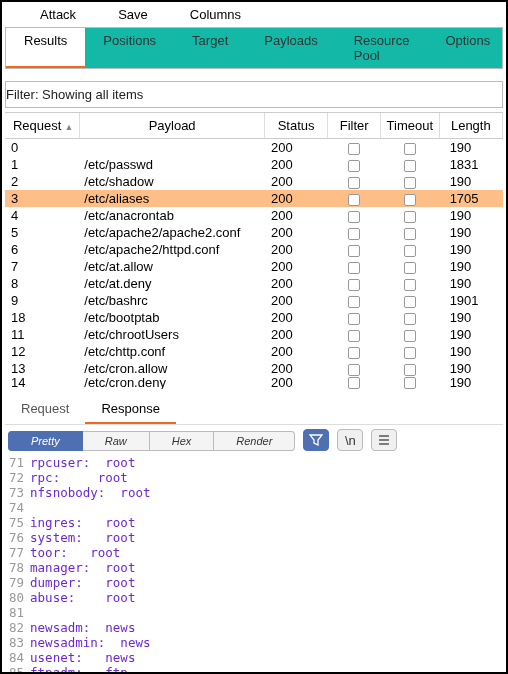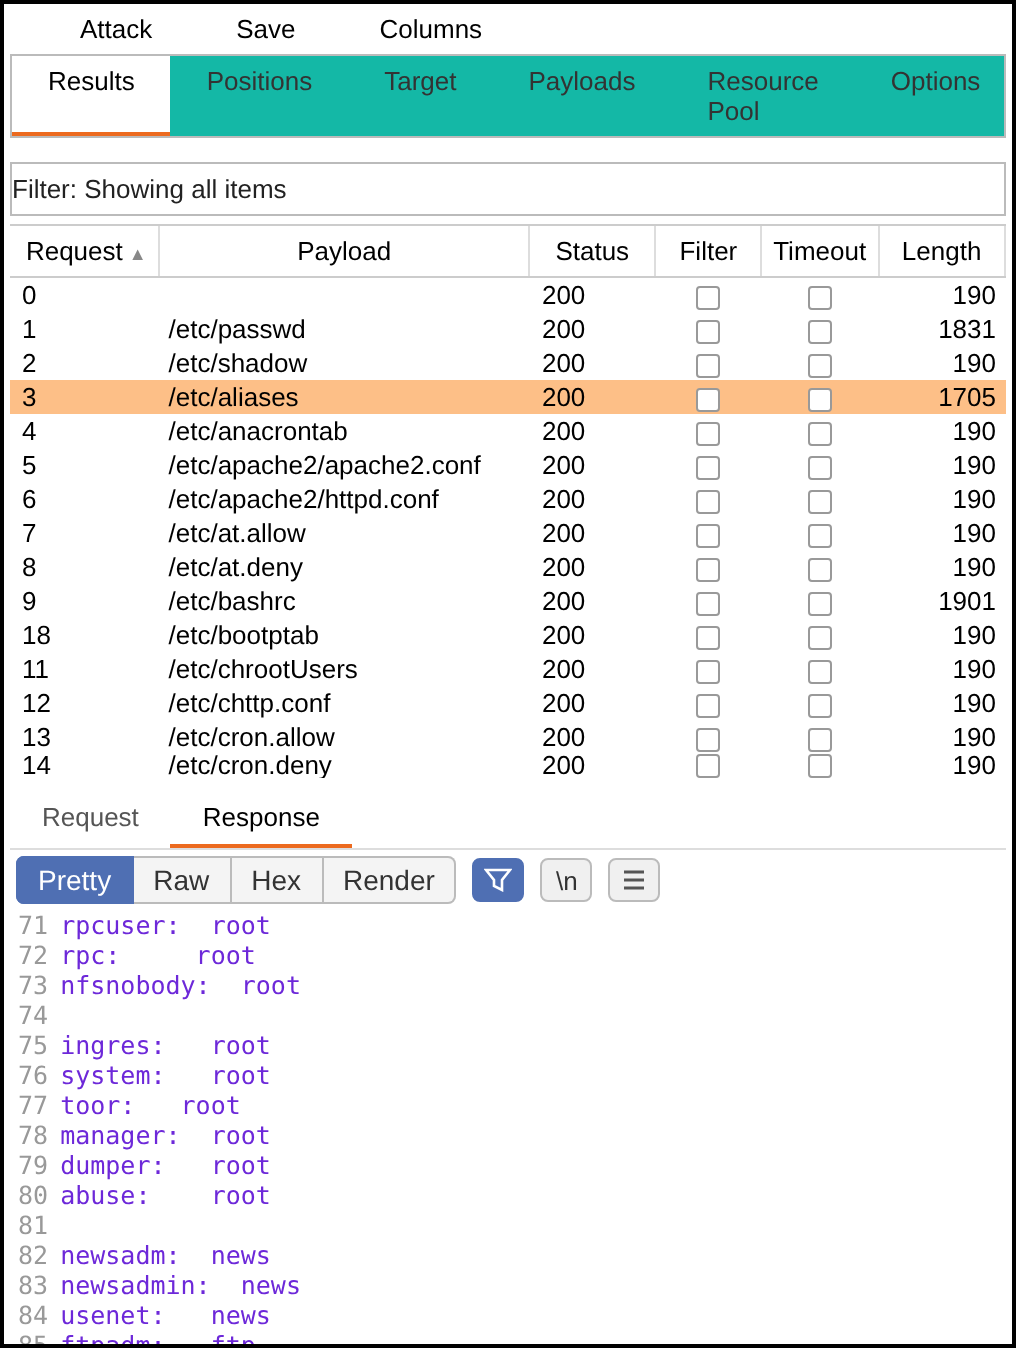--- a/index.html
+++ b/index.html
@@ -76,21 +76,21 @@
     padding: 1px 4px;
     border-right: 1px solid transparent;
     height: 17px;
     vertical-align: middle;
   }
   tbody tr.selected td { background: #fdbf87; }
   tbody td.req { text-align: left; padding-left: 6px; width: 70px;}
   tbody td.payload { text-align: left; width: 175px;}
   tbody td.status { text-align: left; padding-left:6px; width: 60px;}
   tbody td.error, tbody td.timeout { text-align: center; width: 50px;}
-  tbody td.length { text-align: right; padding-left:10px; width: 60px;}
+  tbody td.length { text-align: left; padding-left:10px; width: 60px;}
   tbody tr.cut td { overflow: hidden; white-space: nowrap; }
   .checkbox {
     display: inline-block;
     width: 12px; height: 12px;
     border: 1px solid #999;
     border-radius: 2px;
     background: #fff;
     vertical-align: middle;
   }
   .req-resp-tabs {
@@ -108,24 +108,25 @@
     border-bottom: 2px solid #ec6a1f;
   }
   .viewbar {
     display: flex;
     align-items: center;
     gap: 0;
     margin: 4px 6px;
   }
   .viewbar .seg {
     border: 1px solid #bbb;
-    padding: 3px 10px;
-    font-size: 14px;
+    padding: 3px 22px;
+    font-size: 11px;
     background: #f4f4f4;
     color: #333;
+    font-style: italic;
   }
   .viewbar .seg:first-child { border-radius: 4px 0 0 4px; }
   .viewbar .seg.last { border-radius: 0 4px 4px 0; }
   .viewbar .seg.active {
     background: #4f6fb3;
     color: #fff;
     border-color: #4f6fb3;
   }
   .viewbar .iconbtn {
     margin-left: 8px;

